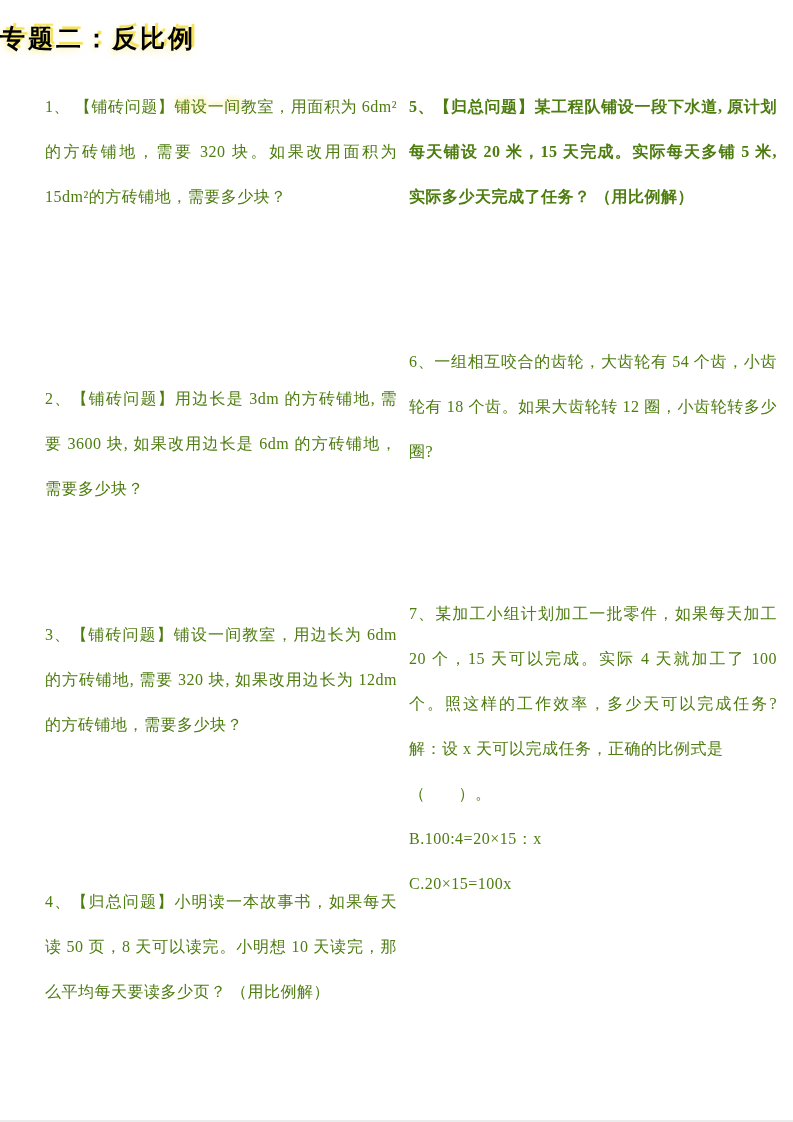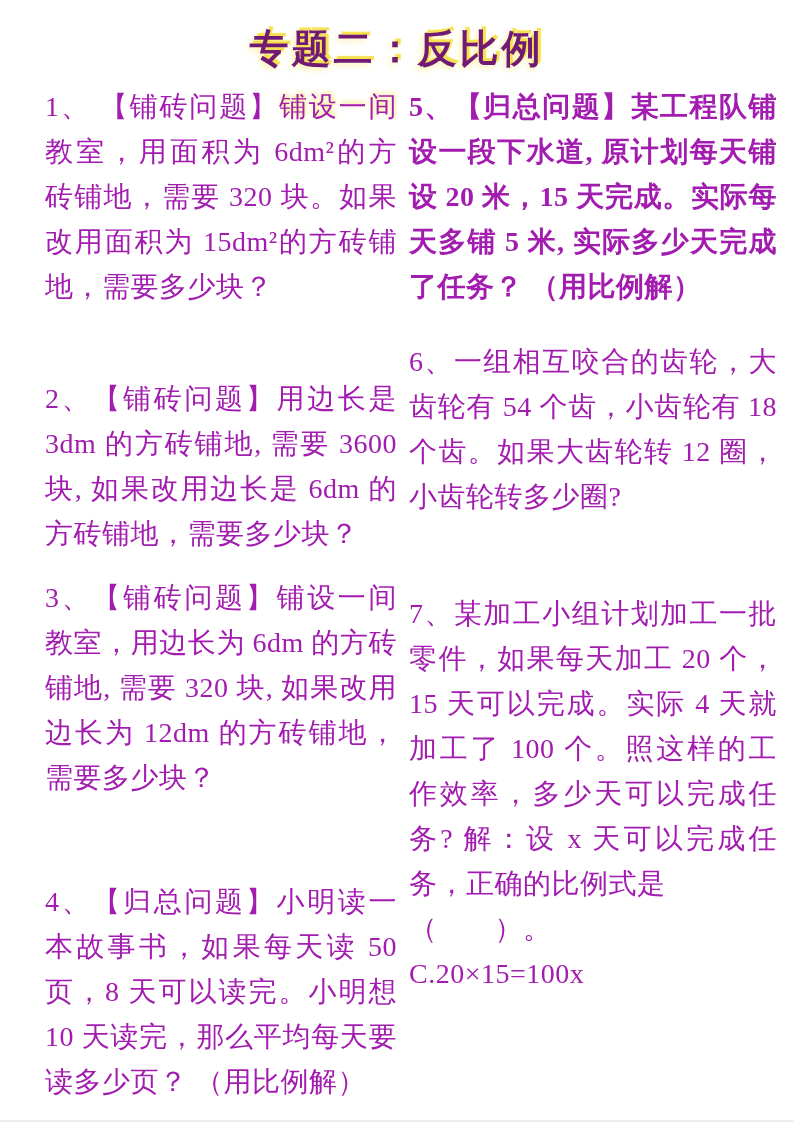--- a/index.html
+++ b/index.html
@@ -16,40 +16,39 @@
     box-sizing: border-box;
     border-bottom: 2px solid #ececec;
     font-family: "Liberation Serif", "DejaVu Serif", serif;
     color: #1d1d1d;
   }
   .title {
     position: absolute;
     top: 22px;
     left: 0;
     width: 100%;
-    text-align: center;
-    font-size: 39px;
+    font-size: 25px;
     font-weight: bold;
     letter-spacing: 3px;
-    color: #701a75;
+    color: #000000;
     text-shadow: 3px -3px 1px #f5e14f, -2px 2px 6px rgba(245, 225, 79, 0.55);
   }
   .problem {
     position: absolute;
-    font-size: 28px;
+    font-size: 16px;
     line-height: 45px;
     text-align: justify;
     letter-spacing: 0.5px;
-    color: #a21caf;
+    color: #4d7c0f;
   }
   .p-left  { left: 45px;  width: 352px; }
   .p-right { left: 409px; width: 368px; }
   .p1 { top: 84px; }
   .p2 { top: 376px; }
-  .p3 { top: 575px; font-family: Liberation Serif, serif; }
+  .p3 { top: 612px; font-family: Liberation Serif, serif; }
   .p4 { top: 879px; }
   .p5 { top: 84px; font-weight: bold; }
   .p6 { top: 339px; }
   .p7 { top: 591px; }
   .hl {
     text-shadow: 1px -2px 4px rgba(244, 222, 74, 0.9);
   }
   .option-line {
     text-align: left;
     line-height: 45px;
@@ -82,16 +81,17 @@
     <span>5、【归总问题】某工程队铺设一段下水道, 原计划每天铺设 20 米，15 天完成。实际每天多铺 5 米, 实际多少天完成了任务？ （用比例解）</span>
   </div>
 
   <div class="problem p-right p6">
     <span>6、一组相互咬合的齿轮，大齿轮有 54 个齿，小齿轮有 18 个齿。如果大齿轮转 12 圈，小齿轮转多少圈?</span>
   </div>
 
   <div class="problem p-right p7">
     <span>7、某加工小组计划加工一批零件，如果每天加工 20 个，15 天可以完成。实际 4 天就加工了 100 个。照这样的工作效率，多少天可以完成任务? 解：设 x 天可以完成任务，正确的比例式是</span>
     <div class="option-line">（　　）。</div>
+    <div class="option-line">B.100:4=20×15：x</div>
     <div class="option-line">C.20×15=100x</div>
   </div>
 
 </div>
 
 </body></html>

